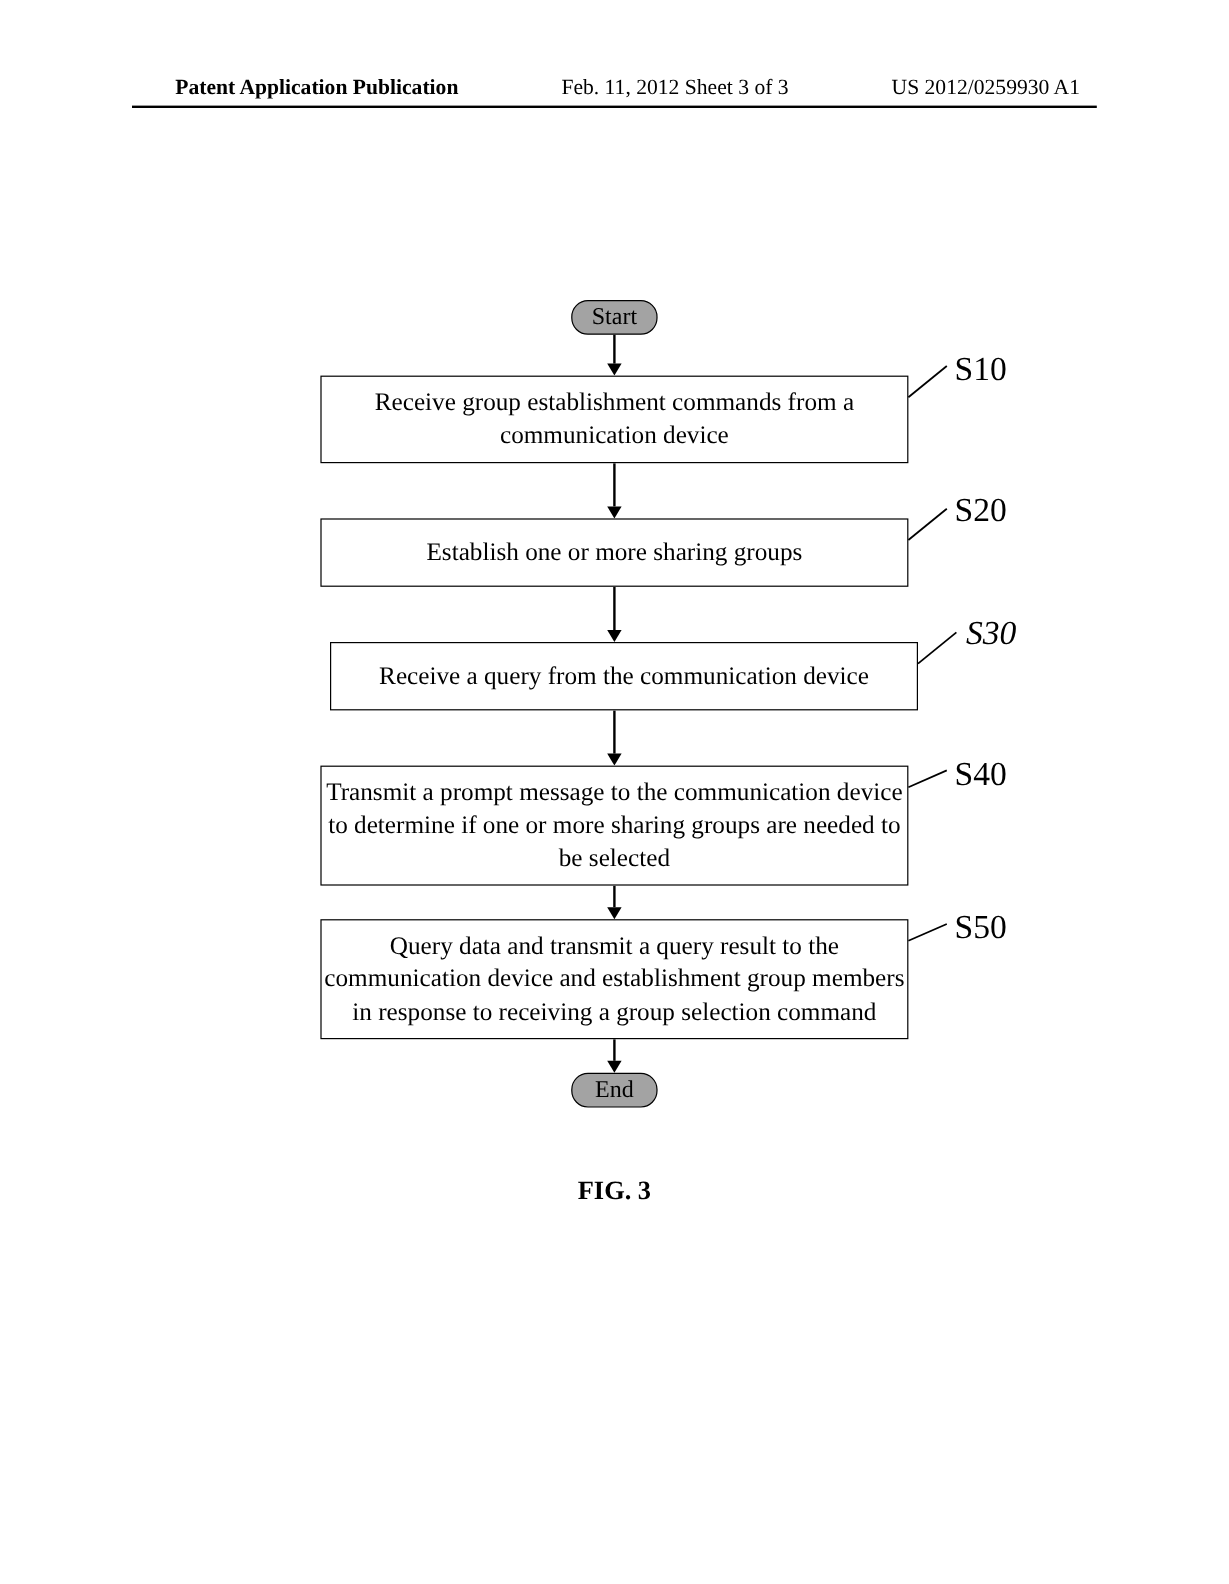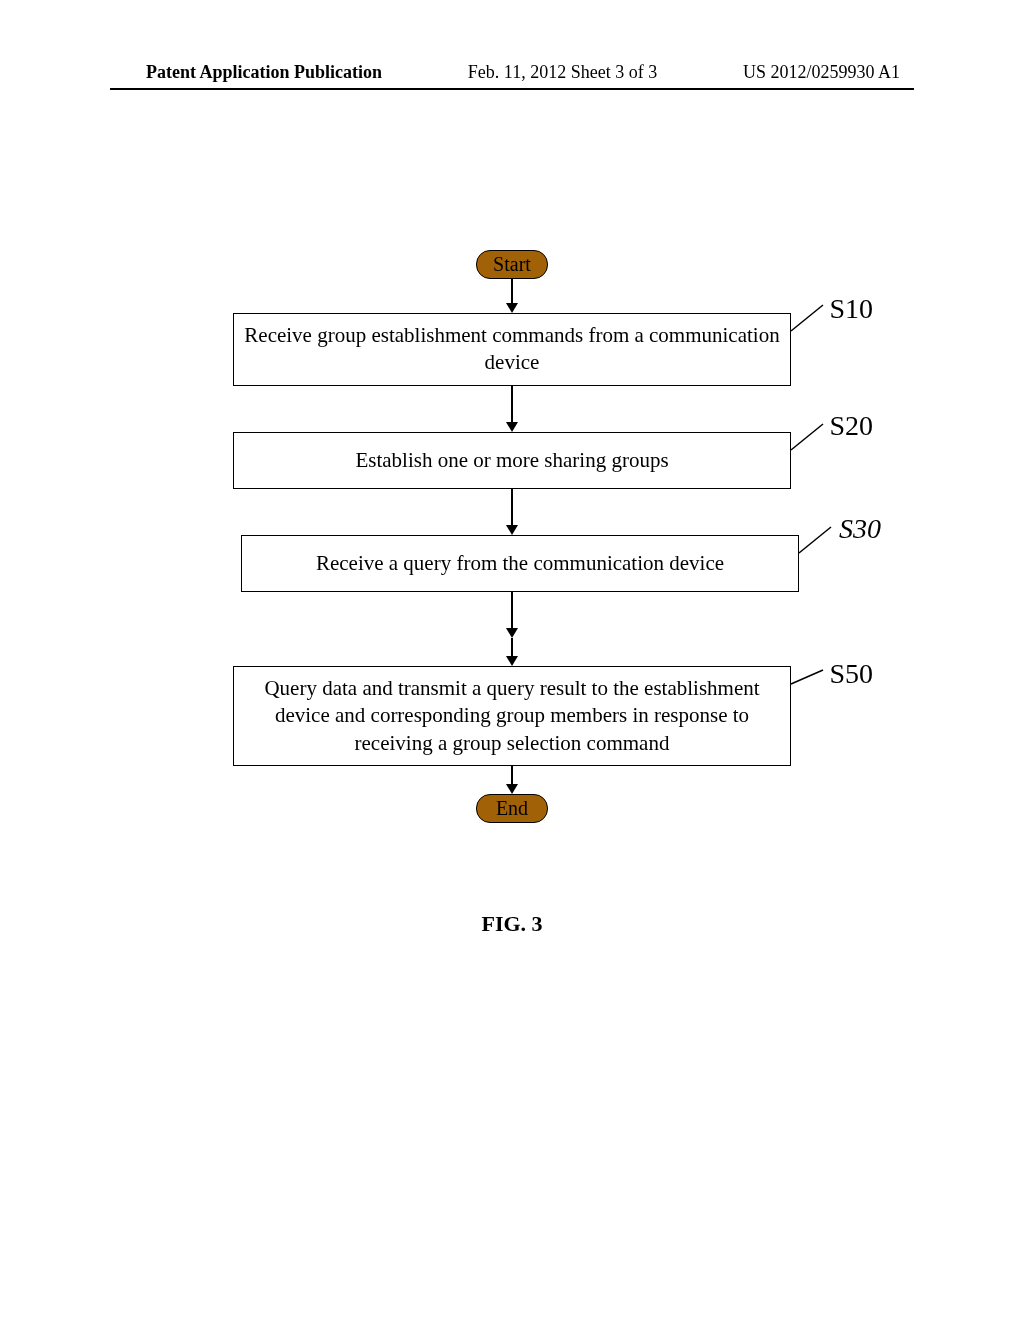--- a/index.html
+++ b/index.html
@@ -41,21 +41,21 @@
     flex-direction: column;
     align-items: center;
   }
   .terminator {
     border: 1px solid #000;
     border-radius: 14px;
     padding: 2px 16px;
     font-size: 20px;
     min-width: 72px;
     text-align: center;
-    background: #a16207;
+    background: #a3a3a3;
   }
   .arrow-wrap {
     display: flex;
     flex-direction: column;
     align-items: center;
   }
   .arrow-line {
     width: 2px;
     background: #000;
   }
@@ -65,40 +65,40 @@
     border-right: 6px solid transparent;
     border-top: 10px solid #000;
   }
   .process-row {
     position: relative;
     display: flex;
     align-items: center;
   }
   .process {
     border: 1px solid #000;
-    width: 558px;
+    width: 490px;
     padding: 8px 2px;
     text-align: center;
     font-size: 21px;
     line-height: 1.3;
     background: #fff;
   }
   .step-label {
     position: absolute;
     font-size: 28px;
     white-space: nowrap;
   }
   .connector {
     position: absolute;
     width: 40px;
     height: 26px;
   }
   .connector svg { width: 100%; height: 100%; overflow: visible; }
   .fig-caption {
-    margin-top: 88px;
+    margin-top: 56px;
     font-weight: bold;
     font-size: 22px;
   }
 </style>
 </head>
 <body>
 
 <div class="header">
   <span class="header-left">Patent Application Publication</span>
   <span class="header-mid">Feb. 11, 2012  Sheet 3 of 3</span>
@@ -153,28 +153,37 @@
         </svg>
     </div>
     <span class="step-label" style="right:-82px; top:-22px;font-style:italic;">S30</span>
   </div>
 
   <div class="arrow-wrap">
     <div class="arrow-line" style="height:36px"></div>
     <div class="arrow-head"></div>
   </div>
 
+  <div class="process-row">
+    <div class="process">Transmit a prompt message to the communication device to determine if one or more sharing groups are needed to be selected</div>
+    <div class="connector" style="right:-40px; top:4px;">
+      <svg>
+          <path d="M0 14 L32 0" stroke="#000" stroke-width="1.5" fill="none"></path>
+        </svg>
+    </div>
+    <span class="step-label" style="right:-82px; top:-8px;">S40</span>
+  </div>
 
   <div class="arrow-wrap">
     <div class="arrow-line" style="height:18px"></div>
     <div class="arrow-head"></div>
   </div>
 
   <div class="process-row">
-    <div class="process">Query data and transmit a query result to the establishment device and corresponding group members in response to receiving a group selection command</div>
+    <div class="process">Query data and transmit a query result to the communication device and establishment group members in response to receiving a group selection command</div>
     <div class="connector" style="right:-40px; top:4px;">
       <svg>
           <path d="M0 14 L32 0" stroke="#000" stroke-width="1.5" fill="none"></path>
         </svg>
     </div>
     <span class="step-label" style="right:-82px; top:-8px;">S50</span>
   </div>
 
   <div class="arrow-wrap">
     <div class="arrow-line" style="height:18px"></div>

